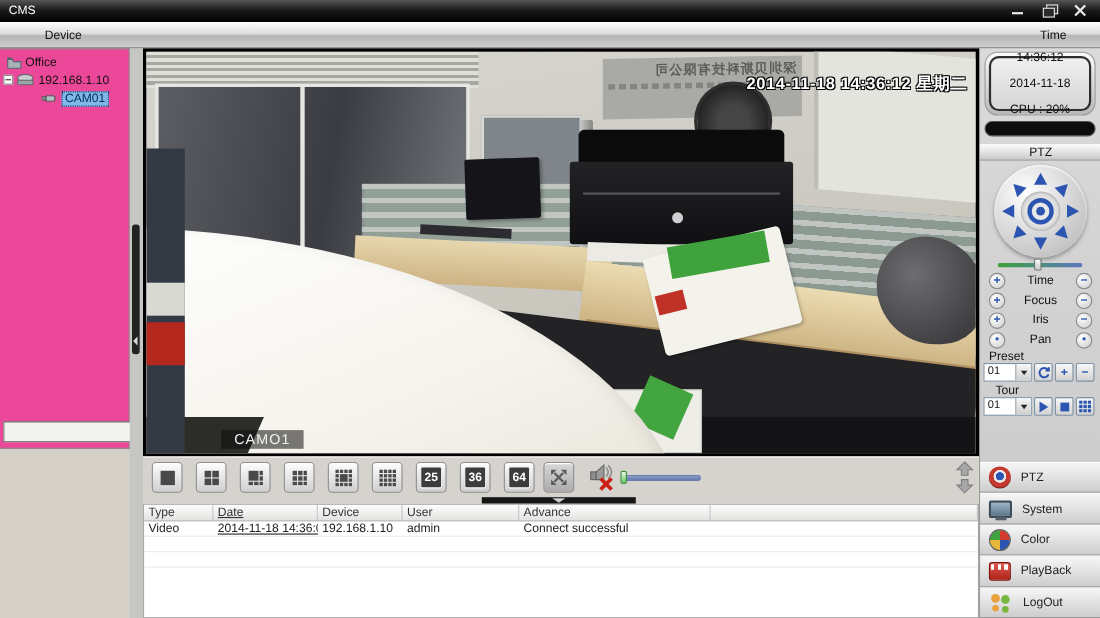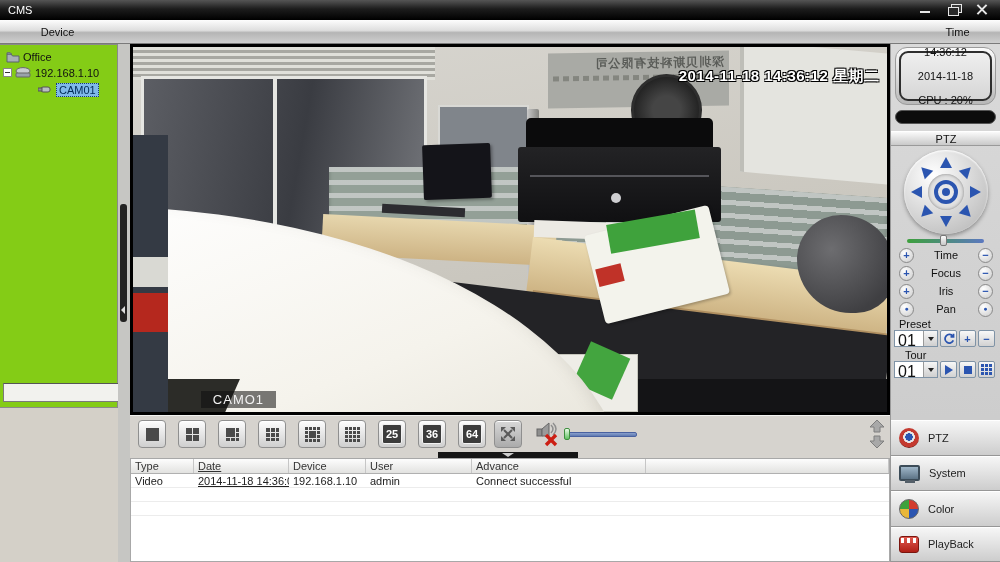--- a/index.html
+++ b/index.html
@@ -20,21 +20,21 @@
 
   
   .menubar { position:absolute; left:0; top:20px; width:1000px; height:24px;
     background:linear-gradient(#fdfdfd 0%, #dedede 45%, #b5b5b5 55%, #cfcfcf 100%);
     border-bottom:1px solid #7a7a7a; display:flex; font-size:11px; color:#111; }
   .menu-item { display:flex; align-items:center; justify-content:center; cursor:pointer; height:100%; }
   .menu-device { width:115px; } .menu-monitor { flex:1;margin-top:28px; } .menu-time { width:85px; }
 
   
   .sidebar { position:absolute; left:0; top:44px; width:118px; height:364px;
-    background:#84cc16; border:1px solid #8a8a8a; border-left:none; font-size:11px; color:#111; }
+    background:#ec4899; border:1px solid #8a8a8a; border-left:none; font-size:11px; color:#111; }
   .tree-row { position:absolute; height:15px; display:flex; align-items:center; gap:3px; white-space:nowrap; }
   .expander { width:9px; height:9px; border:1px solid #888; background:#fff; position:relative; }
   .expander::after { content:""; position:absolute; left:1px; top:3px; width:5px; height:1px; background:#333; }
   .cam-selected { background:#7fb9ea; border:1px dotted #1a3f6e; color:#002a55; padding:0 2px; }
   .search-bar { position:absolute; left:3px; right:3px; bottom:4px; height:20px; display:flex; gap:2px; }
   .search-input { flex:1; height:19px; border:1px solid #7a7a7a; border-top-color:#555;
     background:#f2f2ee; font-size:11px; padding:0 3px; font-family:"Liberation Sans",sans-serif; }
   .mini-btn { width:17px; height:19px; border:1px solid #8a8a8a; border-radius:2px;
     background:linear-gradient(#fbfbfb,#cfcfcf); display:flex; align-items:center; justify-content:center; cursor:pointer; }
 
@@ -182,21 +182,21 @@
   .ptz-thumb { position:absolute; left:49px; top:191px; width:7px; height:11px;
     background:linear-gradient(#fafafa,#c8c8c8); border:1px solid #777; border-radius:2px; }
   .axrow { position:absolute; left:8px; width:94px; height:16px; display:flex; align-items:center; justify-content:space-between; }
   .rbtn { width:15px; height:15px; border-radius:50%; border:1px solid #8a8a8a;
     background:radial-gradient(circle at 35% 30%, #fff, #cbcbcb); color:#2b55b0; font-weight:bold;
     font-size:11px; line-height:12px; display:flex; align-items:center; justify-content:center; cursor:pointer; }
   .rbtn.small { font-size:7px; }
   .plabel { position:absolute; font-size:11px; color:#111; }
   .selrow { position:absolute; left:3px; width:104px; height:17px; display:flex; gap:2px; }
   .sel { width:44px; height:17px; background:#fff; border:1px solid #7f93a6; position:relative;
-    font-size:16px; padding:1px 0 0 3px; cursor:pointer; }
+    font-size:10px; padding:1px 0 0 3px; cursor:pointer; }
   .sel-arrow { position:absolute; right:0; top:0; width:14px; height:15px;
     background:linear-gradient(#f6f6f6,#cfcfcf); border-left:1px solid #999;
     display:flex; align-items:center; justify-content:center; }
   .sel-arrow::after { content:""; width:0; height:0; border-left:3px solid transparent;
     border-right:3px solid transparent; border-top:4px solid #222; }
   .sqbtn { width:17px; height:17px; border:1px solid #7f93a6; border-radius:2px;
     background:linear-gradient(#f8f8f8,#d2d2d2); display:flex; align-items:center; justify-content:center;
     color:#2b55b0; font-weight:bold; font-size:11px; cursor:pointer; }
   .tri-play { width:0; height:0; border-top:5px solid transparent; border-bottom:5px solid transparent; border-left:8px solid #2b55b0; }
   .sq-stop { width:8px; height:8px; background:#2b55b0; }
@@ -619,14 +619,18 @@
       <span class="rmenu-label">System</span>
     </div>
     <div class="rmenu-btn">
       <div class="ric ic-color" style="width:20px;height:20px;"></div>
       <span class="rmenu-label">Color</span>
     </div>
     <div class="rmenu-btn">
       <div class="ric ic-play" style="width:20px;height:17px;"></div>
       <span class="rmenu-label">PlayBack</span>
     </div>
+    <div class="rmenu-btn">
+      <div class="ric ic-out"></div>
+      <span class="rmenu-label">LogOut</span>
+    </div>
   </div>
 </div>
 
 </body></html>

